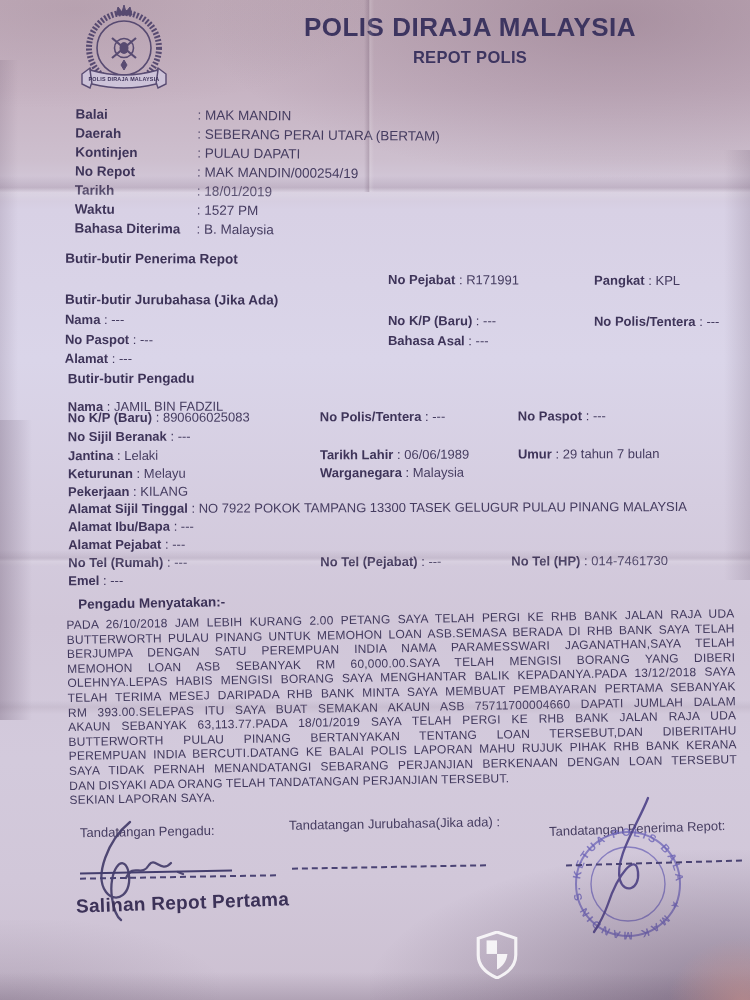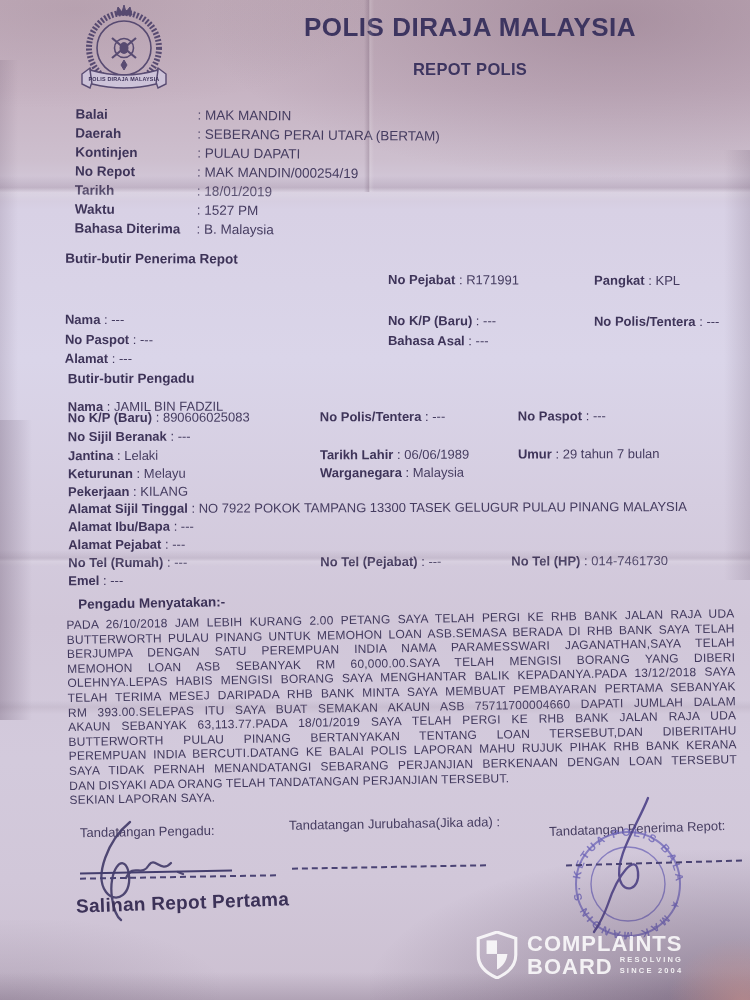--- a/index.html
+++ b/index.html
@@ -20,21 +20,21 @@
   .fld .v{font-weight:400;}
   .info .row .l{display:inline-block;width:122px;}
   .info .row .v::before{content:":  ";}
   .info .row{font-size:13.5px;}
   .heading{font-weight:700;font-size:13.5px;color:#3c3257;white-space:nowrap;}
   .col2{position:absolute;left:252px;top:0;}
   .col3{position:absolute;left:450px;top:0;}
   .colp2{position:absolute;left:323px;top:0;}
   .colp3{position:absolute;left:529px;top:0;}
   .title{font-weight:800;font-size:26px;letter-spacing:.5px;color:#3d3560;text-align:center;}
-  .subtitle{font-weight:700;font-size:16.5px;color:#3d3560;text-align:center;margin-top:17px;letter-spacing:.3px;}
+  .subtitle{font-weight:700;font-size:16.5px;color:#3d3560;text-align:center;margin-top:5px;letter-spacing:.3px;}
   .stmt{width:668px;transform:rotate(-1deg);transform-origin:left top;}
   .sl{font-size:12px;line-height:14.6px;letter-spacing:.2px;color:#423a5e;text-align:justify;text-align-last:justify;font-weight:500;}
   .sl.nat{text-align-last:auto;}
   .siglbl{position:absolute;font-size:13px;white-space:nowrap;z-index:4;}
   .sigline{position:absolute;border-top:2px dashed #4a4374;z-index:5;}
   .solidline{position:absolute;border-top:2px solid #443e6e;z-index:5;}
   .footer{position:absolute;font-size:19px;font-weight:800;color:#3c3258;transform:rotate(-2deg);z-index:4;white-space:nowrap;letter-spacing:.3px;}
   .wm{position:absolute;left:476px;top:931px;display:flex;align-items:center;gap:9px;z-index:10;color:rgba(255,255,255,.85);}
   .wm .t1{font-size:22px;font-weight:800;letter-spacing:1px;line-height:22px;}
   .wm .r2{display:flex;align-items:flex-end;gap:7px;}
@@ -79,20 +79,21 @@
     <div class="row" style="top:95px;"><span class="l">Waktu</span><span class="v">1527 PM</span></div>
     <div class="row" style="top:114px;"><span class="l">Bahasa Diterima</span><span class="v">B. Malaysia</span></div>
   </div>
 
   <div class="sec" style="left:65px;top:252px;width:660px;height:120px;transform:rotate(.2deg);">
     <div class="row heading" style="top:0;">Butir-butir Penerima Repot</div>
     <div class="row" style="top:20px;width:660px;">
       <span class="fld colp2"><span class="l">No Pejabat</span><span class="v">R171991</span></span>
       <span class="fld colp3"><span class="l">Pangkat</span><span class="v">KPL</span></span>
     </div>
+    <div class="row heading" style="top:41px;">Butir-butir Jurubahasa (Jika Ada)</div>
     <div class="row" style="top:61px;width:660px;">
       <span class="fld"><span class="l">Nama</span><span class="v">---</span></span>
       <span class="fld colp2"><span class="l">No K/P (Baru)</span><span class="v">---</span></span>
       <span class="fld colp3"><span class="l">No Polis/Tentera</span><span class="v">---</span></span>
     </div>
     <div class="row" style="top:81px;width:660px;">
       <span class="fld"><span class="l">No Paspot</span><span class="v">---</span></span>
       <span class="fld colp2"><span class="l">Bahasa Asal</span><span class="v">---</span></span>
     </div>
     <div class="row" style="top:100px;">
@@ -199,30 +200,20 @@
   <div class="sigline" style="left:566px;top:862px;width:176px;transform:rotate(-1.6deg);"></div>
 
   <div class="footer" style="left:76px;top:892px;">Salinan Repot Pertama</div>
 
   <div class="wm">
     <svg width="42" height="48" viewBox="0 0 40 46">
       <path d="M20 1 L38 7 V23 C38 34 29 41 20 45 C11 41 2 34 2 23 V7 Z" fill="none" stroke="rgba(255,255,255,.85)" stroke-width="3"></path>
       <path d="M20 9 H10 V22 H20 Z" fill="rgba(255,255,255,.85)"></path>
       <path d="M20 22 H30 C29 30 25 34 20 37 Z" fill="rgba(255,255,255,.85)"></path>
     </svg>
-    <div>
-      <div class="t1">COMPLAINTS</div>
-      <div class="r2">
-        <span class="t2">BOARD</span>
-        <span>
-          <div class="tag">RESOLVING</div>
-          <div class="tag">SINCE 2004</div>
-        </span>
-      </div>
-    </div>
   </div>
 
   <div class="ov" style="left:0;top:176px;width:750px;height:26px;background:linear-gradient(180deg,rgba(125,100,120,0) 0%,rgba(125,100,120,.22) 45%,rgba(255,255,255,.16) 64%,rgba(125,100,120,0) 100%);"></div>
   <div class="ov" style="left:364px;top:0;width:10px;height:192px;background:linear-gradient(90deg,transparent,rgba(110,88,110,.25) 45%,rgba(255,255,255,.15) 60%,transparent);"></div>
   <div class="ov" style="left:0;top:550px;width:750px;height:16px;background:linear-gradient(180deg,transparent,rgba(115,95,115,.14) 50%,rgba(255,255,255,.12) 72%,transparent);"></div>
   <div class="ov" style="left:0;top:700px;width:750px;height:14px;background:linear-gradient(180deg,transparent,rgba(115,95,115,.10) 50%,transparent);"></div>
   <div class="ov" style="left:0;top:420px;width:32px;height:300px;background:linear-gradient(90deg,rgba(90,70,95,.30),transparent);"></div>
   <div class="ov" style="left:0;top:60px;width:18px;height:360px;background:linear-gradient(90deg,rgba(90,70,95,.15),transparent);"></div>
   <div class="ov" style="right:0;top:150px;width:26px;height:430px;background:linear-gradient(270deg,rgba(90,70,95,.18),transparent);"></div>
   <div class="ov" style="right:0;bottom:0;width:380px;height:150px;background:radial-gradient(ellipse at 95% 100%,rgba(72,52,78,.45),transparent 72%);"></div>

